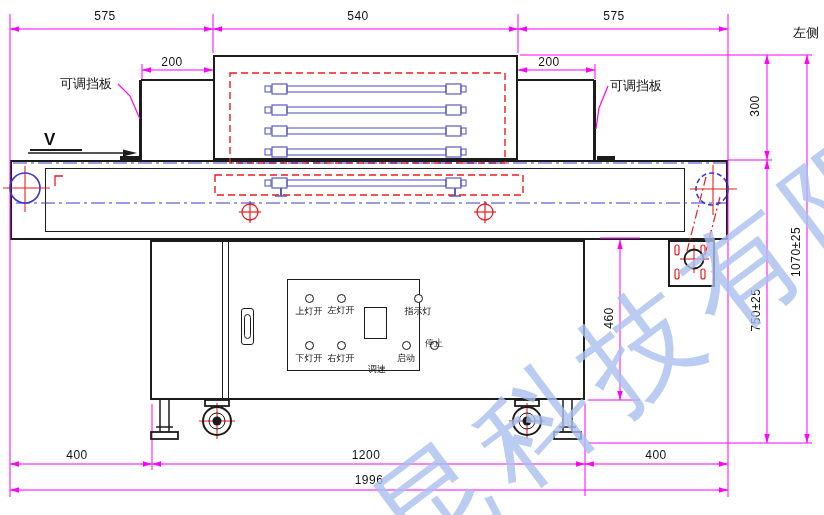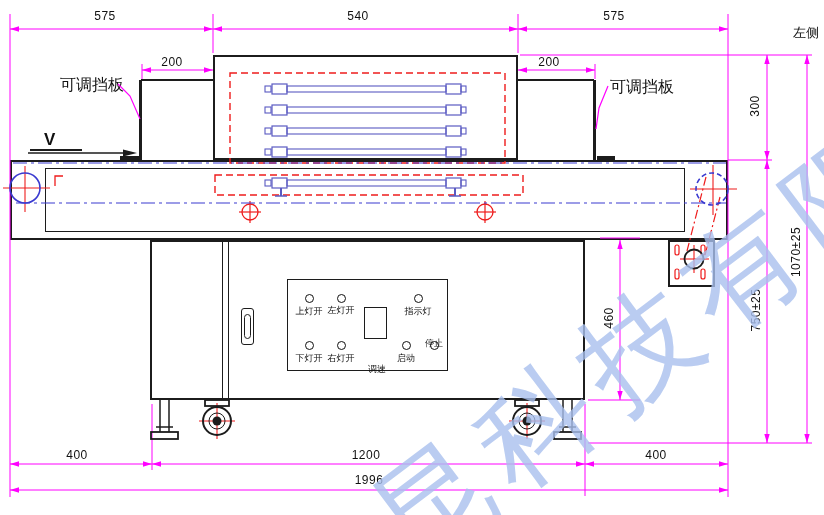--- a/index.html
+++ b/index.html
@@ -5,21 +5,21 @@
   html,body{margin:0;padding:0;background:#fff;}
   #stage{position:relative;width:824px;height:515px;background:#ffffff;overflow:hidden;
          font-family:"Liberation Sans",sans-serif;color:#1c1c1c;}
   .abs{position:absolute;box-sizing:border-box;}
   .outline{position:absolute;box-sizing:border-box;border:2px solid #1c1c1c;background:transparent;}
   .thin{border-width:1.5px;}
   .fill{position:absolute;background:#1c1c1c;}
   .dim{position:absolute;font-size:12px;color:#111;transform:translate(-50%,-50%);
        white-space:nowrap;letter-spacing:.5px;}
   .dim.v{transform:translate(-50%,-50%) rotate(-90deg);}
-  .cjk{position:absolute;font-size:16px;color:#111;white-space:nowrap;}
+  .cjk{position:absolute;font-size:13px;color:#111;white-space:nowrap;}
   .vlabel{position:absolute;font-size:17px;font-weight:bold;color:#111;}
   .pcircle{position:absolute;width:9px;height:9px;border:1.4px solid #111;border-radius:50%;
            box-sizing:border-box;background:#fff;}
   .plabel{position:absolute;font-size:9px;color:#111;transform:translateX(-50%);white-space:nowrap;}
   #linework{position:absolute;left:0;top:0;pointer-events:none;z-index:3;}
   .labels{z-index:4;}
   #watermark{position:absolute;left:388px;top:462px;transform:rotate(-37deg);
              transform-origin:0 50%;font-size:115px;letter-spacing:14px;color:#a9c0ee;
              opacity:.8;white-space:nowrap;z-index:5;pointer-events:none;
              font-family:"Liberation Sans",sans-serif;}
@@ -38,21 +38,21 @@
   <div class="abs" style="left:244px;top:314px;width:7px;height:25px;border:1.2px solid #1c1c1c;border-radius:4px;"></div>
   <div class="outline" style="left:668px;top:240px;width:47px;height:47px;"></div>
 
   <div class="fill" style="left:139px;top:80px;width:3px;height:81px;"></div>
   <div class="fill" style="left:141px;top:79px;width:72px;height:2px;"></div>
   <div class="fill" style="left:120px;top:156px;width:19px;height:5px;"></div>
   <div class="fill" style="left:593px;top:80px;width:3px;height:81px;"></div>
   <div class="fill" style="left:518px;top:79px;width:76px;height:2px;"></div>
   <div class="fill" style="left:597px;top:156px;width:18px;height:5px;"></div>
 
-  <div class="abs" style="left:287px;top:279px;width:161px;height:92px;border:1.6px solid #1c1c1c;background:#fff;">
+  <div class="abs" style="left:287px;top:279px;width:133px;height:92px;border:1.6px solid #1c1c1c;background:#fff;">
     <span class="pcircle" style="left:16.5px;top:13.5px;"></span>
     <span class="pcircle" style="left:48.5px;top:13.5px;"></span>
     <span class="pcircle" style="left:125.5px;top:13.5px;"></span>
     <span class="pcircle" style="left:16.5px;top:60.5px;"></span>
     <span class="pcircle" style="left:48.5px;top:60.5px;"></span>
     <span class="pcircle" style="left:113.5px;top:60.5px;"></span>
     <span class="pcircle" style="left:141.5px;top:60.5px;"></span>
     <span class="abs" style="left:76px;top:27px;width:23px;height:32px;border:1.5px solid #1c1c1c;"></span>
     <span class="plabel" style="left:21px;top:25px;">上灯开</span>
     <span class="plabel" style="left:53px;top:24px;">左灯开</span>

